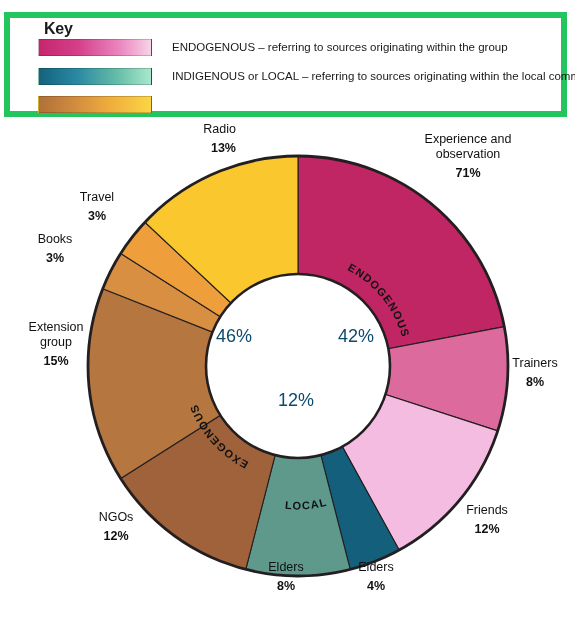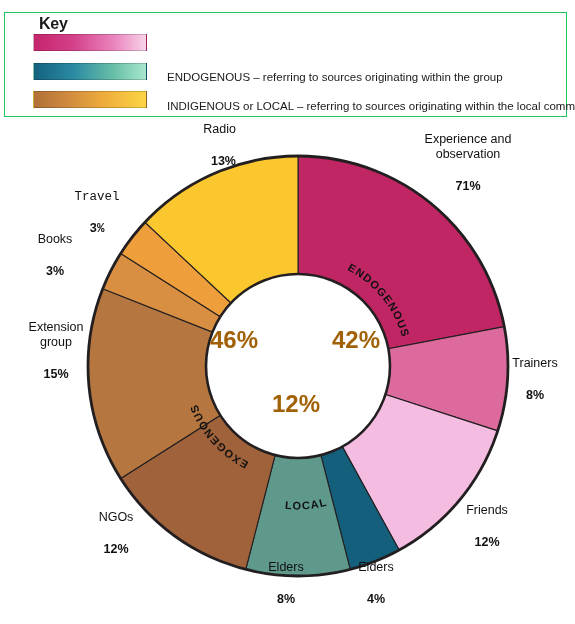--- a/index.html
+++ b/index.html
@@ -16,21 +16,21 @@
     overflow: hidden;
   }
 
   
   #key-box {
     position: absolute;
     left: 4px;
     top: 12px;
     width: 563px;
     height: 105px;
-    border: 1px solid #22c55e;
+    border: 6px solid #22c55e;
     box-sizing: border-box;
     background: #ffffff;
   }
   #key-title {
     position: absolute;
     left: 28px;
     top: 2px;
     background: #ffffff;
     padding: 0 7px 0 6px;
     font-size: 16px;
@@ -69,21 +69,20 @@
   }
 
   .legend-text {
     position: absolute;
     left: 162px;
     top: 0px;
     font-size: 11.5px;
     line-height: 20px;
     white-space: nowrap;
     color: #1a1a1a;
-    margin-top: 35px;
   }
 
   
   #pie-area {
     position: absolute;
     left: 0;
     top: 118px;
     width: 575px;
     height: 506px;
   }
@@ -99,41 +98,41 @@
     text-align: center;
     font-size: 12.5px;
     line-height: 15px;
     color: #111;
     white-space: nowrap;
   }
   .slice-label .pct {
     display: block;
     font-weight: bold;
     font-size: 12.5px;
-    margin-top: 17px;
+    margin-top: 4px;
   }
 
   
   .lbl-experience { left: 398px; top: 14px;  width: 140px; }
   .lbl-trainers   { left: 500px; top: 238px; width: 70px;  }
   .lbl-friends    { left: 442px; top: 385px; width: 90px;  }
   .lbl-church     { left: 338px; top: 442px; width: 76px;  }
   .lbl-elders     { left: 248px; top: 442px; width: 76px;  }
   .lbl-ngos       { left: 78px;  top: 392px; width: 76px;  }
   .lbl-extension  { left: 2px;   top: 202px; width: 108px; }
   .lbl-books      { left: 20px;  top: 114px; width: 70px;  }
-  .lbl-travel     { left: 62px;  top: 72px;  width: 70px; font-family: Liberation Mono, monospace;  }
+  .lbl-travel     { left: 62px;  top: 72px;  width: 70px;  }
   .lbl-radio      { left: 152px; top: 4px;   width: 84px; text-align: right;  }
 
   
   .center-pct {
     position: absolute;
-    font-size: 24px;
-    font-weight: bold;
-    color: #a16207;
+    font-size: 18px;
+    font-weight: normal;
+    color: #0c4a6e;
     text-align: center;
     white-space: nowrap;
   }
   .cp-exo   { left: 196px; top: 208px; width: 76px; }
   .cp-endo  { left: 318px; top: 208px; width: 76px; }
   .cp-local { left: 258px; top: 272px; width: 76px; }
 
   .curved-cat {
     font-size: 11px;
     font-weight: bold;

